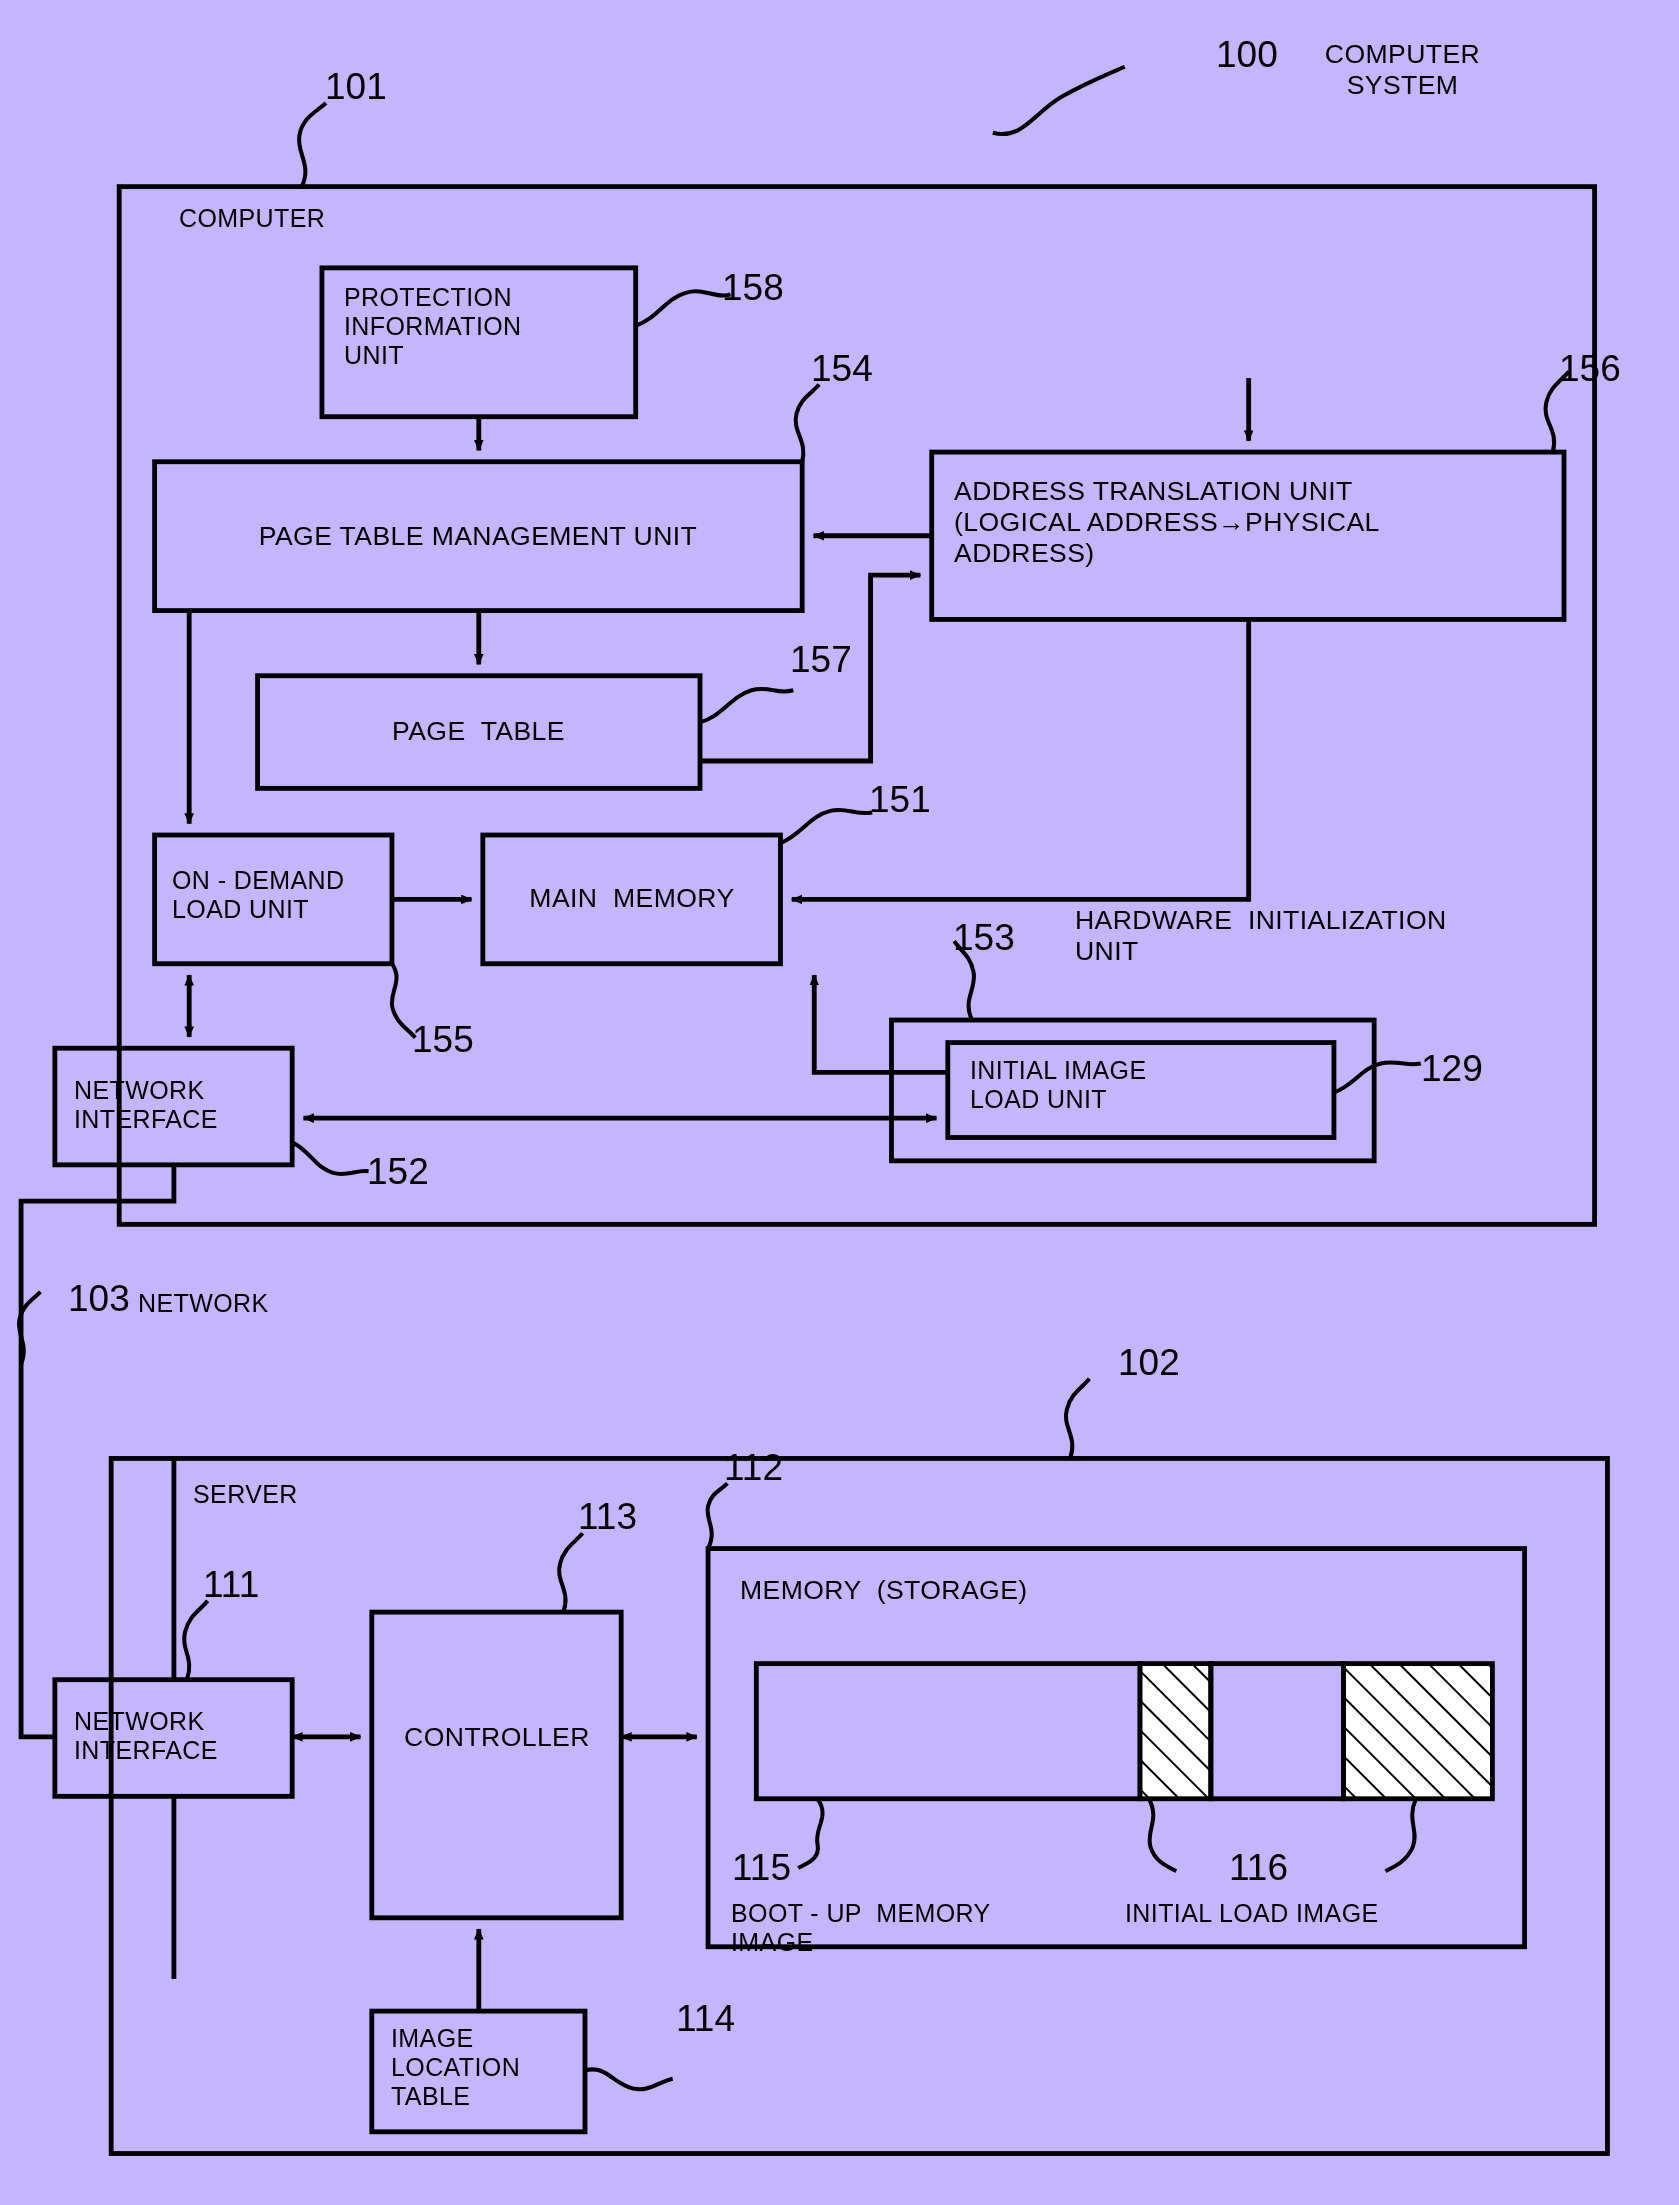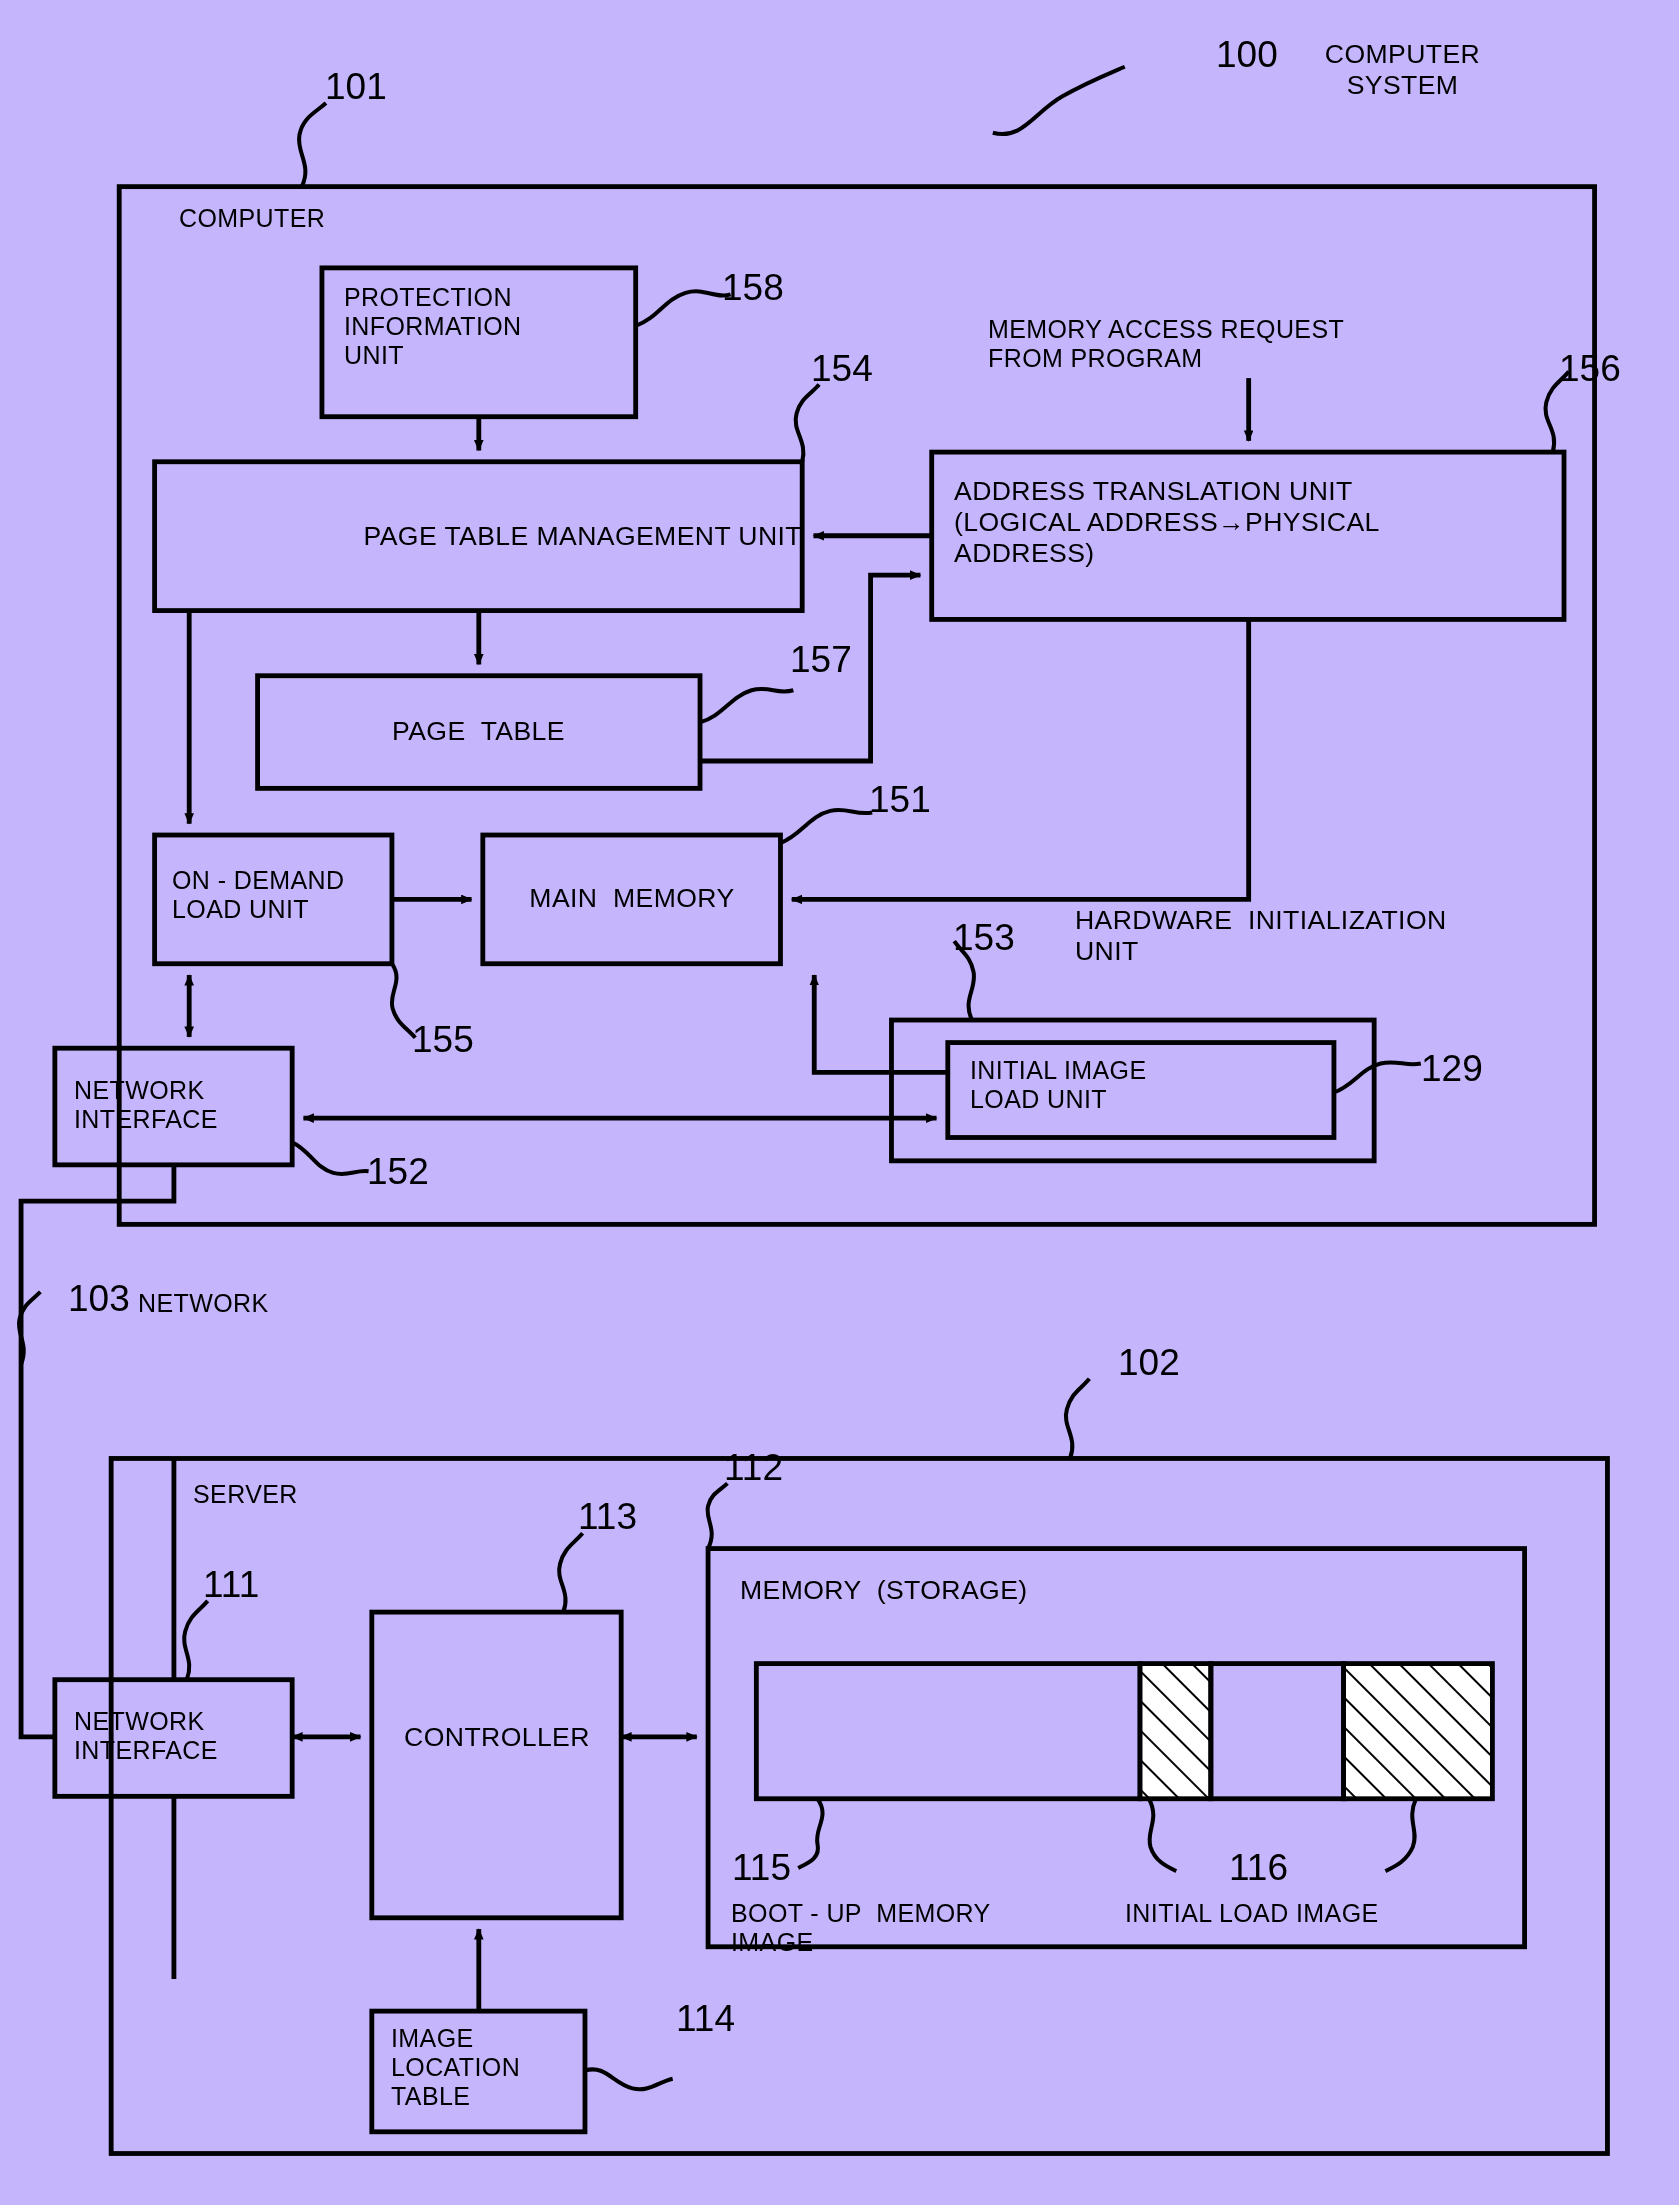--- a/index.html
+++ b/index.html
@@ -157,28 +157,26 @@
 SYSTEM</div>
 
   <div class="lbl num" style="left:325px; top:66px;">101</div>
   <div class="lbl txt-mid" style="left:179px; top:204px;">COMPUTER</div>
 
   <div class="lbl num" style="left:722px; top:267px;">158</div>
   <div class="lbl txt-mid" style="left:344px; top:283px;">PROTECTION
 INFORMATION
 UNIT</div>
 
-  <div class="lbl txt-mid" style="left:988px; top:315px;">MEMORY ACCESS REQUEST
-FROM PROGRAM</div>
 
   <div class="lbl num" style="left:1559px; top:348px;">156</div>
 
   <div class="lbl num" style="left:811px; top:348px;">154</div>
 
-  <div class="lbl txt-big ctr" style="left:154px; top:521px; width:648px;text-align:right;">PAGE TABLE MANAGEMENT UNIT</div>
+  <div class="lbl txt-big ctr" style="left:154px; top:521px; width:648px;">PAGE TABLE MANAGEMENT UNIT</div>
 
   <div class="lbl txt-big" style="left:954px; top:476px;">ADDRESS TRANSLATION UNIT
 (LOGICAL ADDRESS→PHYSICAL
 ADDRESS)</div>
 
   <div class="lbl num" style="left:790px; top:639px;">157</div>
 
   <div class="lbl txt-big ctr" style="left:257px; top:716px; width:443px;">PAGE  TABLE</div>
 
   <div class="lbl num" style="left:869px; top:779px;">151</div>

